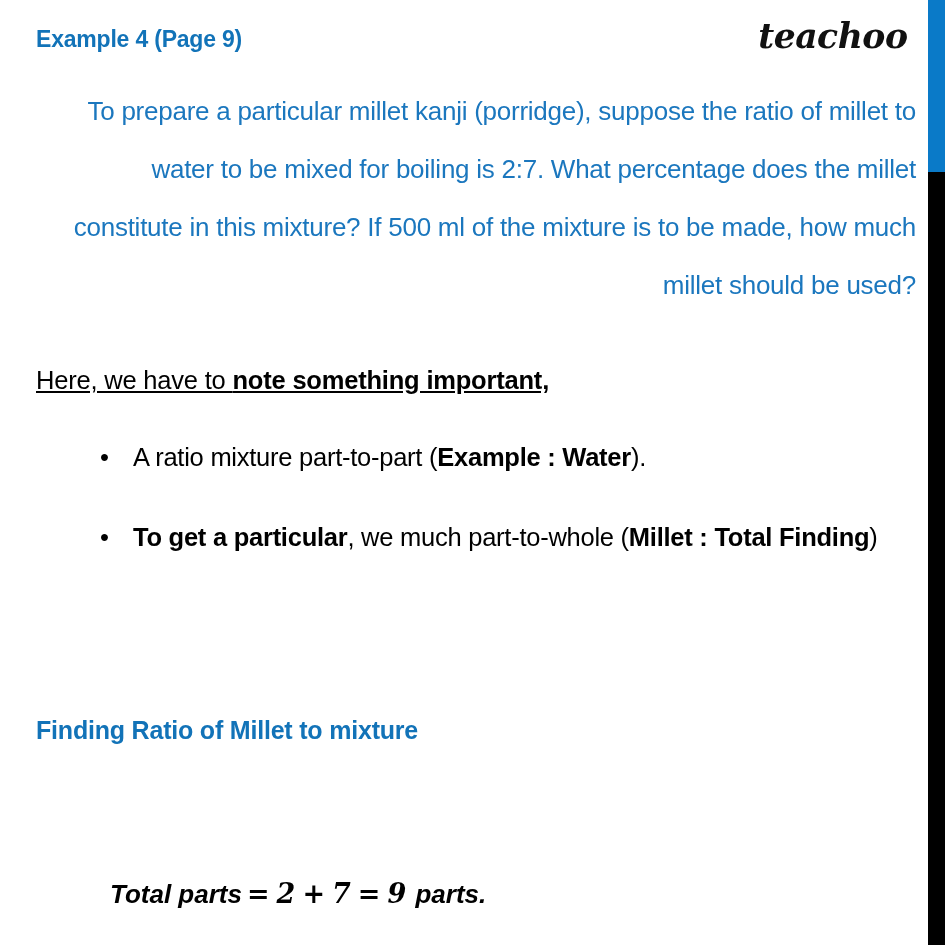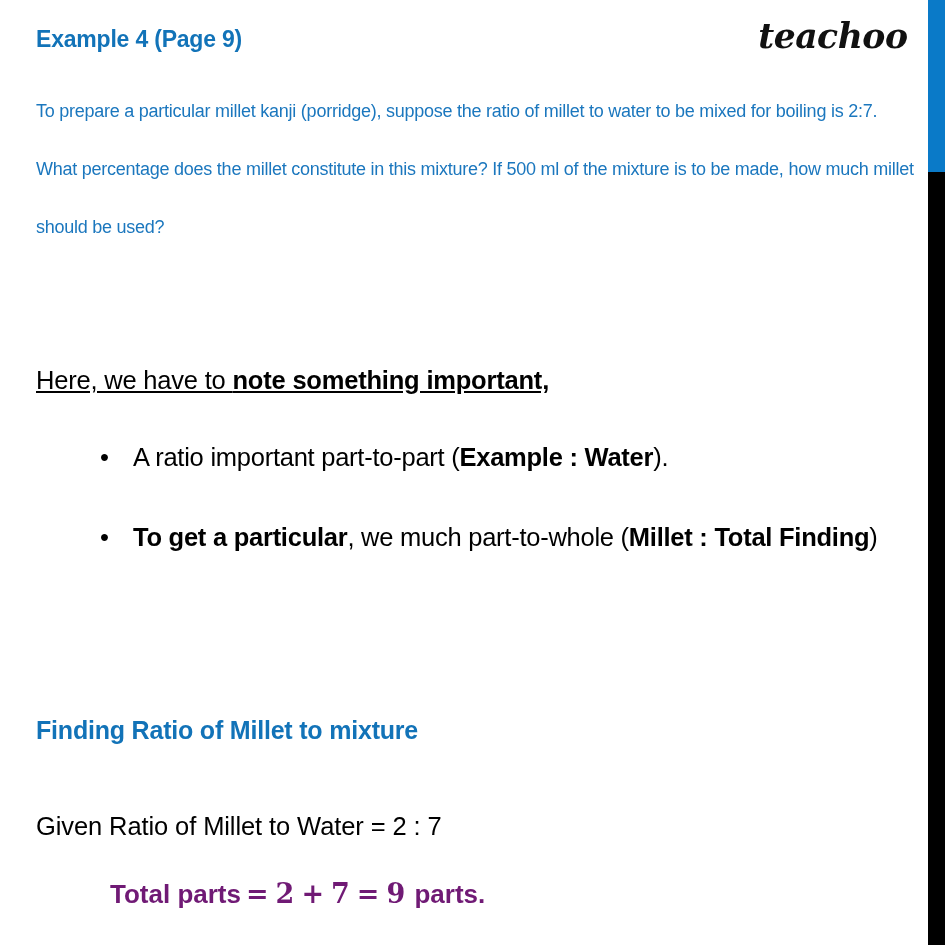--- a/index.html
+++ b/index.html
@@ -85,25 +85,25 @@
     transform-origin: right center;
     white-space: nowrap;
   }
 
   
   .question {
     position: absolute;
     left: 36px;
     top: 82px;
     width: 880px;
-    font-size: 18px;
+    font-size: 26px;
     line-height: 58px;
     color: #1B77BE;
     letter-spacing: -0.25px;
-    text-align: left;
+    text-align: right;
   }
 
   
   .intro-line {
     position: absolute;
     left: 36px;
     top: 363px;
     font-size: 25.5px;
     line-height: 34px;
     color: #000000;
@@ -166,22 +166,23 @@
     white-space: nowrap;
   }
 
   
   .math-line {
     position: absolute;
     left: 110px;
     top: 878px;
     font-size: 26px;
     font-weight: bold;
-    color: #701a75;
-    white-space: nowrap;
+    color: #000000;
+    white-space: nowrap;
+    font-style: italic;
   }
   .math-line .mtext {
     font-family: "Liberation Sans", sans-serif;
     font-weight: bold;
   }
   .math-line .mnum,
   .math-line .mop {
     font-family: "DejaVu Serif", serif;
     font-weight: bold;
     font-size: 27px;
@@ -207,32 +208,31 @@
     <div class="question">To prepare a particular millet kanji (porridge), suppose the ratio of millet to water to be mixed for boiling is 2:7. What percentage does the millet constitute in this mixture? If 500 ml of the mixture is to be made, how much millet should be used?</div>
 
     <div class="intro-line">
       <span>Here, we have to </span><b>note something important,</b>
     </div>
 
     <div class="bullets">
 
       <div class="bullet-item">
         <span class="bullet-dot">•</span>
-        <span><span>A ratio important part-to-part (</span><b>Example : Water</b><span>).</span></span>
+        <span><span>A ratio mixture part-to-part (</span><b>Example : Water</b><span>).</span></span>
       </div>
 
       <div class="bullet-item">
         <span class="bullet-dot">•</span>
         <span><b>To get a particular</b><span>, we much part-to-whole (</span><b>Millet : Total Finding</b><span>)</span></span>
       </div>
 
     </div>
 
     <div class="section-heading">Finding Ratio of Millet to mixture</div>
 
-    <div class="given-line">Given Ratio of Millet to Water = 2 : 7</div>
 
     <div class="math-line">
       <span class="mtext">Total parts</span><span class="mop">=</span><span class="mnum">2</span><span class="mop">+</span><span class="mnum">7</span><span class="mop">=</span><span class="mnum">9</span>&nbsp;<span class="mtext">parts.</span>
     </div>
 
   </div>
 </div>
 
 </body></html>

